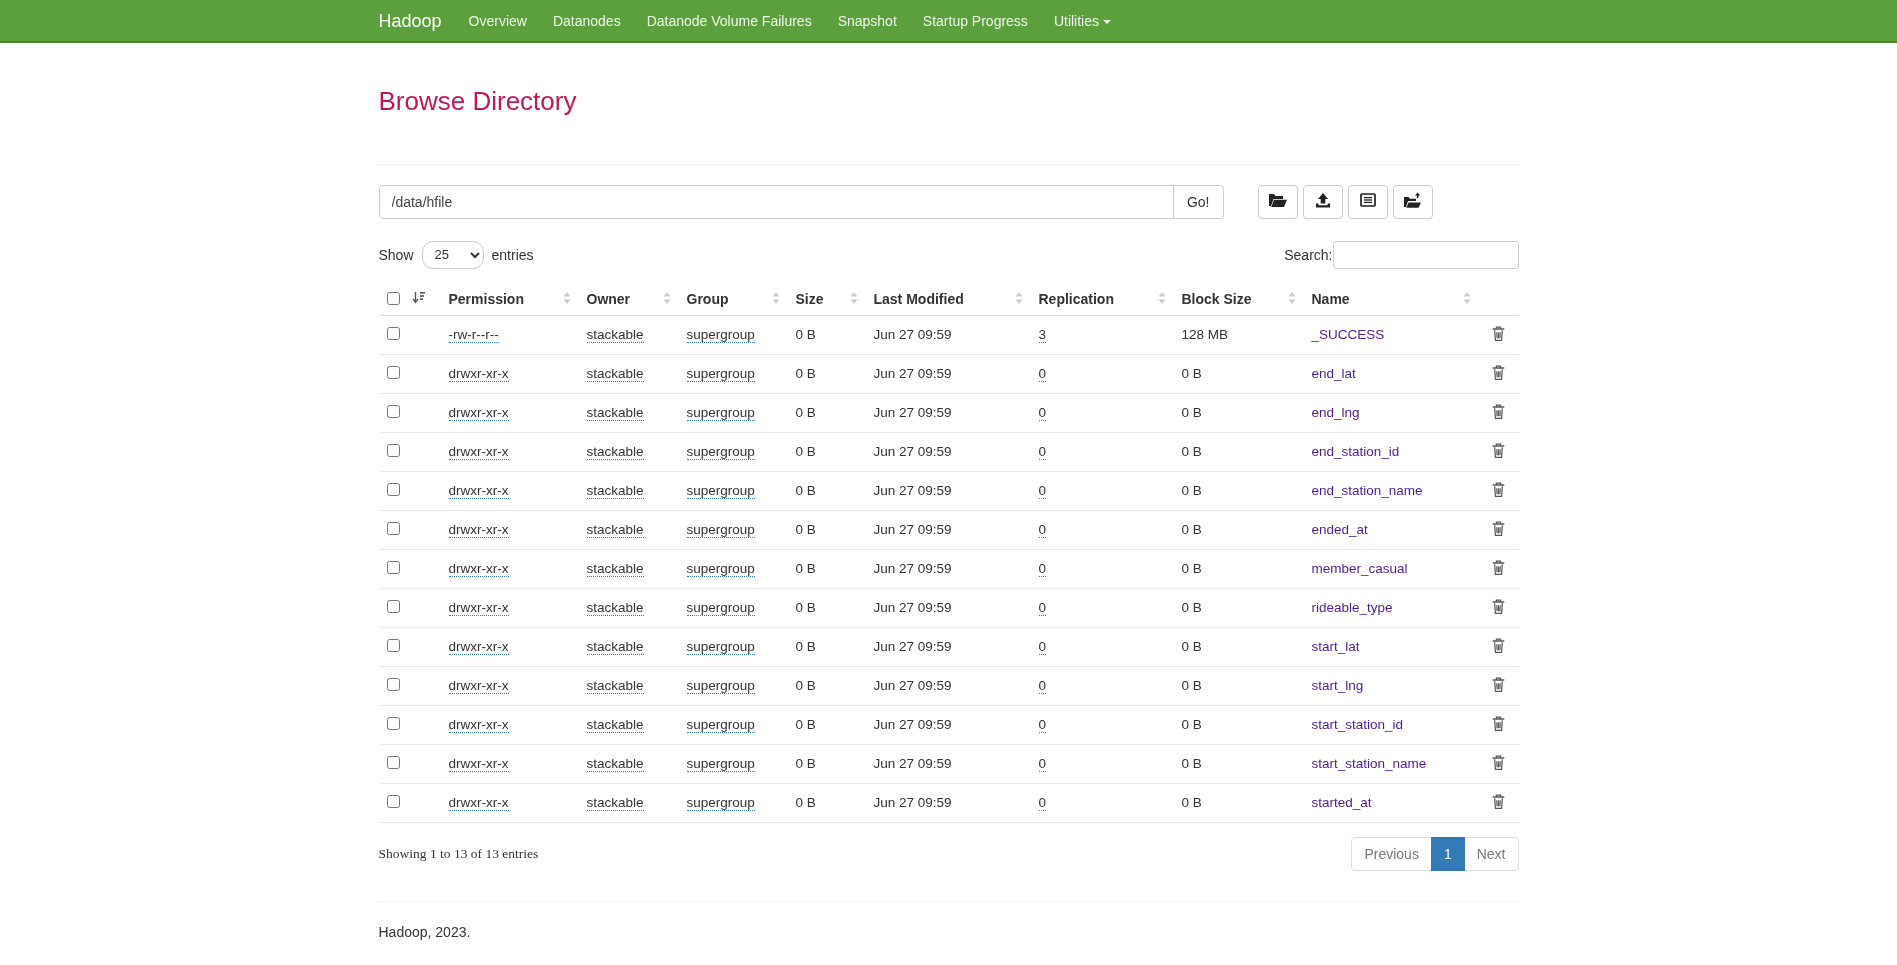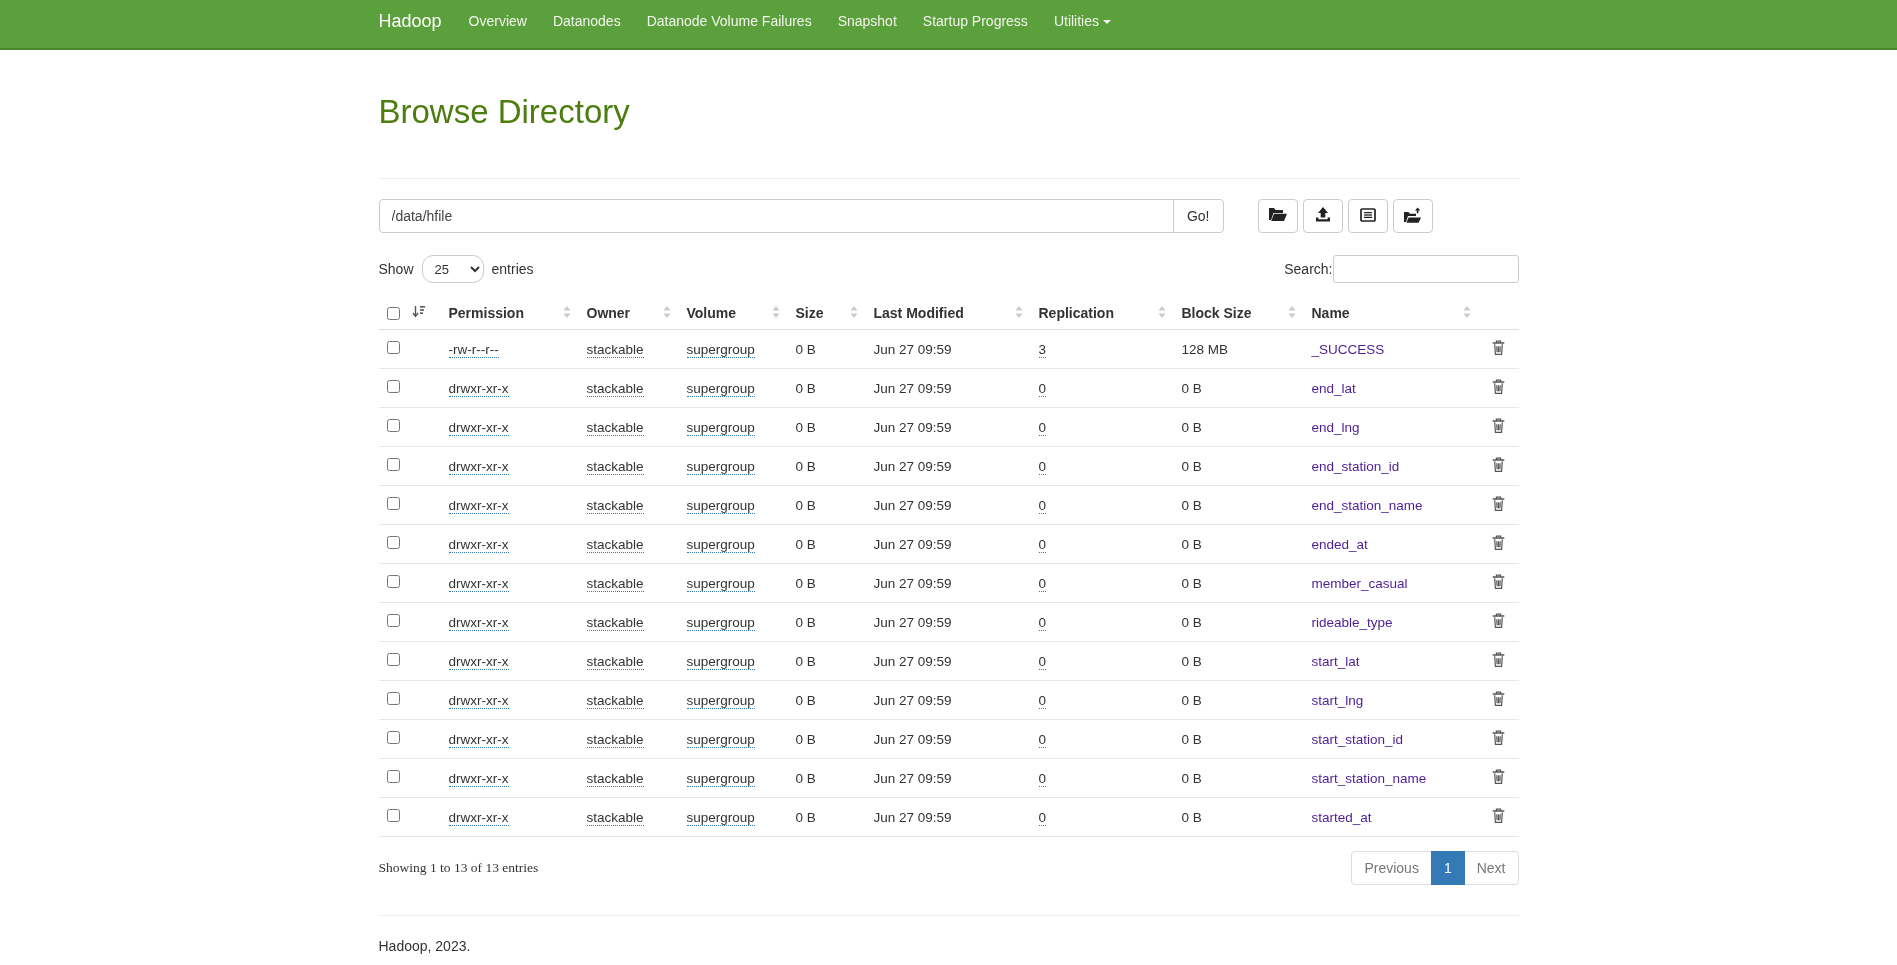--- a/index.html
+++ b/index.html
@@ -1,32 +1,32 @@
 <!DOCTYPE html>
 <html><head>
 <meta charset="utf-8">
 <style>
   * { box-sizing: border-box; }
   html,body { margin:0; padding:0; background:#fff; }
   body { font-family:"Liberation Sans", sans-serif; font-size:14px; color:#333; min-height:965px; }
 
   
-  .navbar { background:#5c9f3d; border-bottom:2px solid #4c8a31; height:50px; }
+  .navbar { background:#5c9f3d; border-bottom:2px solid #4c8a31; height:43px; }
   .navbar-inner { width:1170px; margin:0 auto; padding:0 15px; display:flex; align-items:center; height:42px; }
   .navbar-brand { color:#fff; font-size:18px; text-decoration:none; margin-right:14px; line-height:42px; }
   .navbar-nav { display:flex; list-style:none; margin:0; padding:0; }
   .navbar-nav a { display:block; color:#f1f6ec; text-decoration:none; font-size:14px; padding:16px 13px; line-height:42px; }
   .caret { display:inline-block; width:0; height:0; margin-left:4px; vertical-align:middle;
            border-top:4px solid #f1f6ec; border-left:4px solid transparent; border-right:4px solid transparent; }
 
   
   .container { width:1170px; margin:0 auto; padding:0 15px; }
 
   .page-header { border-bottom:1px solid #eee; margin:0 0 20px; padding-bottom:12px; }
-  .page-header h1 { font-size:33px; font-weight:400; color:#4d7c0f; margin:44px 0 36px; line-height:1.1; }
+  .page-header h1 { font-size:26px; font-weight:400; color:#be185d; margin:44px 0 36px; line-height:1.1; }
 
   
   .path-row { display:flex; align-items:flex-start; }
   .input-group { display:flex; width:845px; }
   .path-input { flex:1; height:34px; border:1px solid #ccc; border-radius:4px 0 0 4px; padding:6px 12px;
                 font-size:14px; color:#444; outline:none; }
   .go-btn { height:34px; padding:6px 13px; margin-left:-1px; background:#fff; border:1px solid #ccc;
             border-radius:0 4px 4px 0; font-size:14px; color:#333; cursor:pointer; font-family:inherit; }
   .action-group { display:flex; gap:5px; margin-left:34px; }
   .icon-btn { width:40px; height:34px; background:#fff; border:1px solid #ccc; border-radius:4px;
@@ -204,21 +204,21 @@
               </svg></span>
         </th>
         <th>
           <span>Owner</span>
           <span class="sort-icon"><svg width="8" height="12" viewBox="0 0 8 12">
                 <path fill="#ccc" d="M4 0 7.5 4.6 .5 4.6z"></path>
                 <path fill="#ccc" d="M4 12 7.5 7.4 .5 7.4z"></path>
               </svg></span>
         </th>
         <th>
-          <span>Volume</span>
+          <span>Group</span>
           <span class="sort-icon"><svg width="8" height="12" viewBox="0 0 8 12">
                 <path fill="#ccc" d="M4 0 7.5 4.6 .5 4.6z"></path>
                 <path fill="#ccc" d="M4 12 7.5 7.4 .5 7.4z"></path>
               </svg></span>
         </th>
         <th>
           <span>Size</span>
           <span class="sort-icon"><svg width="8" height="12" viewBox="0 0 8 12">
                 <path fill="#ccc" d="M4 0 7.5 4.6 .5 4.6z"></path>
                 <path fill="#ccc" d="M4 12 7.5 7.4 .5 7.4z"></path>

